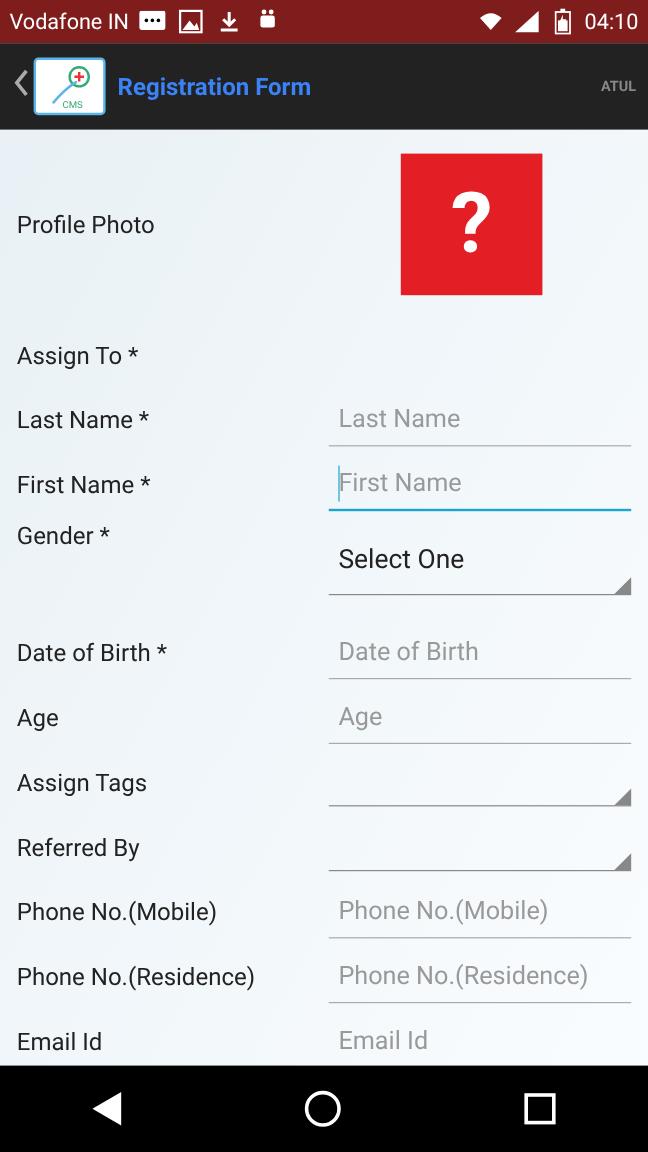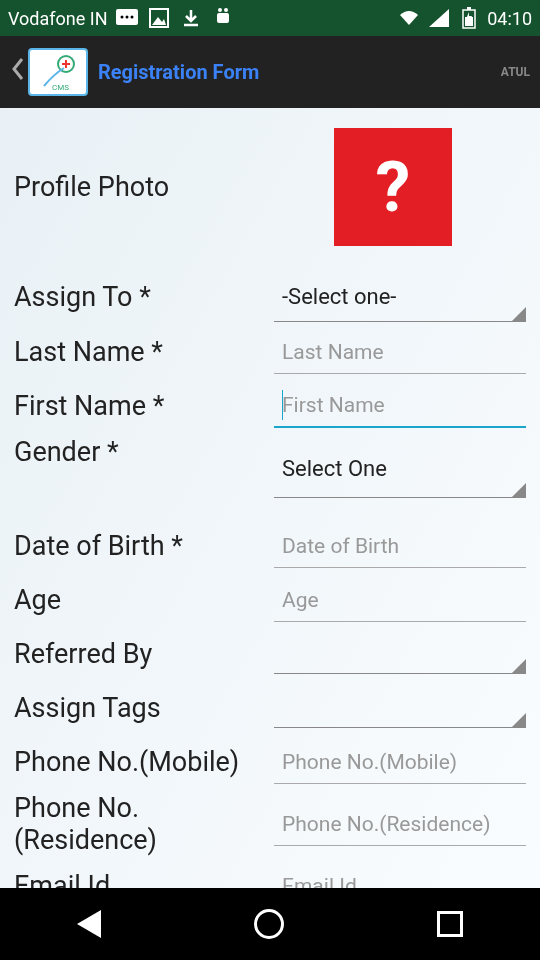--- a/index.html
+++ b/index.html
@@ -1,32 +1,32 @@
 <!DOCTYPE html>
 <html><head>
   <meta charset="utf-8">
   <style>
     * { margin: 0; padding: 0; box-sizing: border-box; font-family: Roboto, Arial, sans-serif; }
     body { width: 540px; height: 960px; background: linear-gradient(to bottom right, #e8f0f5, #fafdff); overflow: hidden; }
     
-    .status-bar { height: 36px; background: #14532d; color: #fff; display: flex; align-items: center; padding: 0 8px; font-size: 18px; }
+    .status-bar { height: 36px; background: #7f1d1d; color: #fff; display: flex; align-items: center; padding: 0 8px; font-size: 18px; }
     .status-left { display: flex; align-items: center; gap: 8px; flex: 1; }
     .status-right { display: flex; align-items: center; gap: 6px; }
     .status-icon-box { width: 24px; height: 24px; display: flex; align-items: center; justify-content: center; }
     
     .header { height: 72px; background: #222; display: flex; align-items: center; padding: 0 10px; }
     .back-btn { color: #aaa; font-size: 28px; margin-right: 4px; }
     .app-icon { width: 60px; height: 48px; background: #fff; border-radius: 4px; display: flex; align-items: flex-start; justify-content: center; margin-right: 10px; position: relative; border: 2px solid #5bb5e8; }
     .header-title { color: #3b82f6; font-size: 20px; flex: 1; font-weight: 700; }
     .header-user { color: #888; font-size: 12px; font-weight: bold; }
     
     .form-container { padding: 14px 14px 0 14px; }
     .form-row { display: flex; align-items: center; margin-bottom: 6px; min-height: 48px; }
     .form-row.photo-row { min-height: 130px; margin-bottom: 20px; }
-    .form-label { flex: 0 0 260px; font-size: 27px; color: #222; }
+    .form-label { flex: 0 0 260px; font-size: 20px; color: #222; }
     .form-control { flex: 1; position: relative; }
     
     .photo-placeholder { width: 118px; height: 118px; background: #e31e24; display: flex; align-items: center; justify-content: center; margin-left: 60px; }
     .photo-q { color: #fff; font-size: 70px; font-weight: bold; }
     
     .spinner { height: 50px; display: flex; align-items: center; padding: 0 8px; position: relative; border-bottom: 1px solid #888; font-size: 22px; color: #222; }
     .spinner-triangle { position: absolute; right: 0; bottom: 0; width: 0; height: 0; border-left: 14px solid transparent; border-bottom: 14px solid #888; }
     
     .text-input { width: 100%; height: 44px; border: none; border-bottom: 1px solid #aaa; background: transparent; font-size: 21px; padding: 0 8px; color: #222; outline: none; }
     .text-input::placeholder { color: #999; }
@@ -120,26 +120,20 @@
 <div class="form-container">
   <div class="form-row photo-row">
     <div class="form-label">Profile Photo</div>
     <div class="photo-placeholder">
       <span class="photo-q">?</span>
     </div>
   </div>
 
   <div class="form-row">
     <div class="form-label">Assign To *</div>
-    <div class="form-control">
-      <div class="spinner">
-        <span>-Select one-</span>
-        <div class="spinner-triangle"></div>
-      </div>
-    </div>
   </div>
 
   <div class="form-row">
     <div class="form-label">Last Name *</div>
     <div class="form-control">
       <input class="text-input" placeholder="Last Name" style="">
     </div>
   </div>
 
   <div class="form-row">
@@ -170,31 +164,31 @@
   </div>
 
   <div class="form-row">
     <div class="form-label">Age</div>
     <div class="form-control">
       <input class="text-input" placeholder="Age" style="">
     </div>
   </div>
 
   <div class="form-row">
-    <div class="form-label">Referred By</div>
+    <div class="form-label">Assign Tags</div>
     <div class="form-control">
       <div class="spinner" style="height:40px">
         <span></span>
         <div class="spinner-triangle"></div>
       </div>
     </div>
   </div>
 
   <div class="form-row">
-    <div class="form-label">Assign Tags</div>
+    <div class="form-label">Referred By</div>
     <div class="form-control">
       <div class="spinner" style="height:40px">
         <span></span>
         <div class="spinner-triangle"></div>
       </div>
     </div>
   </div>
 
   <div class="form-row">
     <div class="form-label">Phone No.(Mobile)</div>

